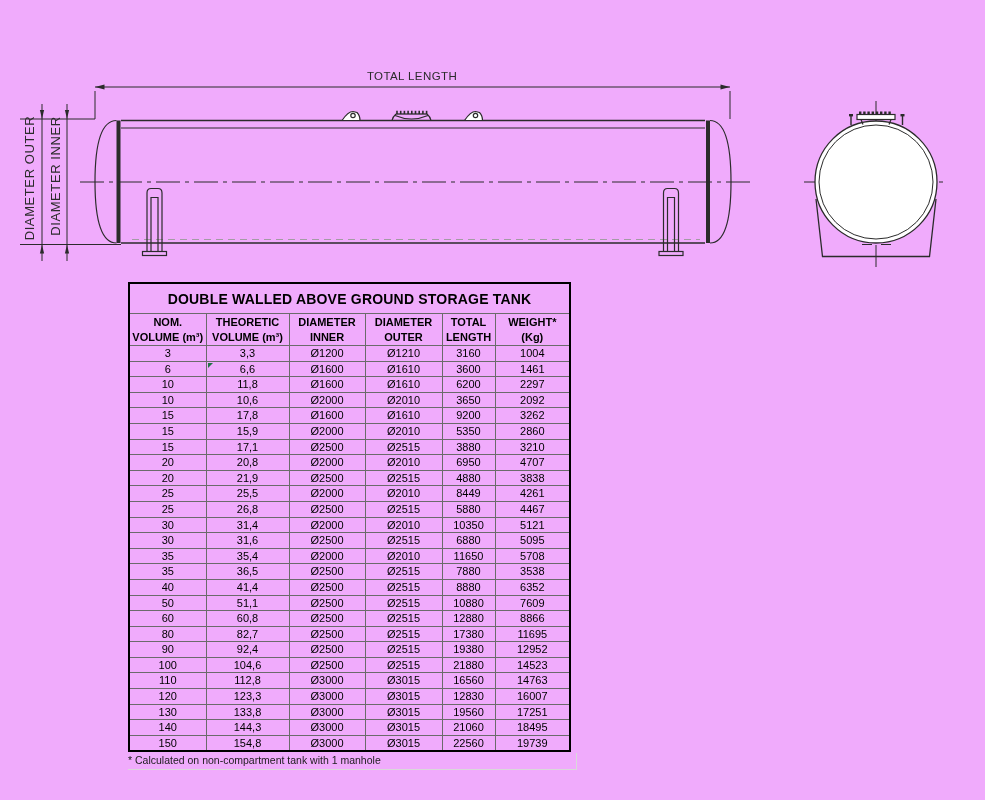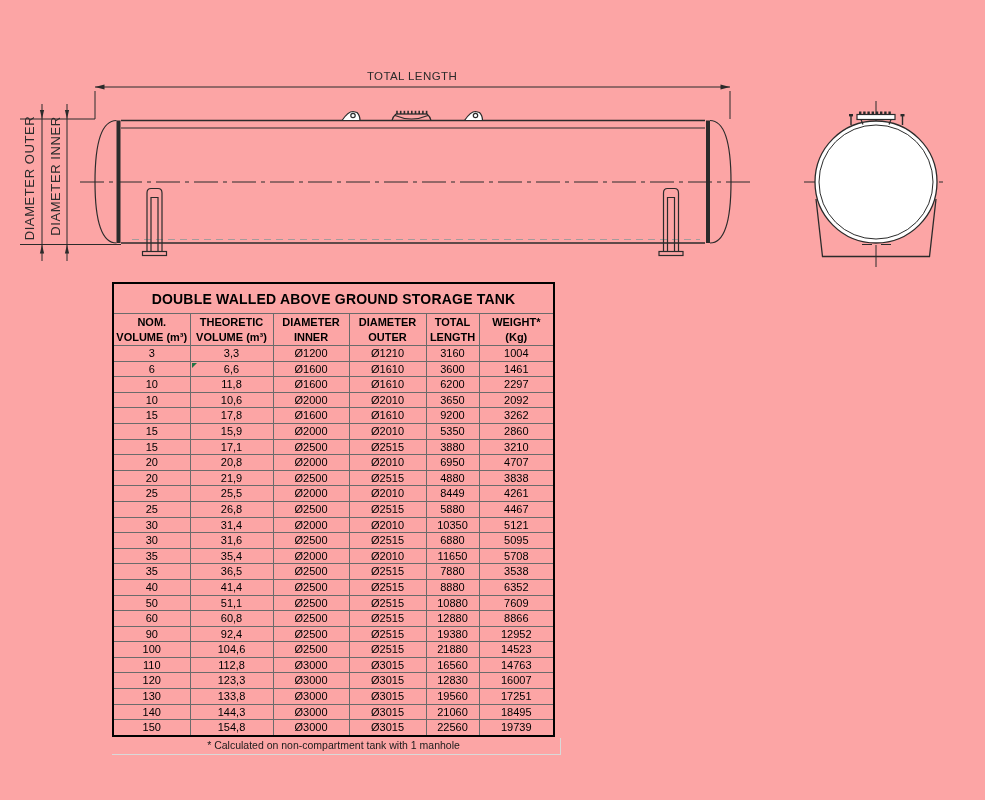--- a/index.html
+++ b/index.html
@@ -1,25 +1,25 @@
 <!DOCTYPE html>
 <html><head>
 <meta charset="utf-8">
 <style>
   html,body{margin:0;padding:0;background:#fff;}
   .page{
-    position:relative;width:985px;height:800px;background:#fca5a5;overflow:hidden;
+    position:relative;width:985px;height:800px;background:#f0abfc;overflow:hidden;
     font-family:"Liberation Sans",sans-serif;color:#000;
   }
   .drawing{position:absolute;left:0;top:0;}
   .drawing text{fill:#2b2b2b;font-family:"Liberation Sans",sans-serif;}
   .dimlabel{font-size:11.5px;letter-spacing:0.4px;}
   .dimlabel-vert{font-size:13px;letter-spacing:0.6px;}
 
-  .tableWrap{position:absolute;left:112px;top:282px;width:452px;}
+  .tableWrap{position:absolute;left:128px;top:282px;width:452px;}
   table.spec{
     border-collapse:collapse;table-layout:fixed;width:441px;
     font-family:"Liberation Sans",sans-serif;
   }
   table.spec,table.spec th,table.spec td{border:1px solid #6b6b6b;}
   table.spec{border:2.5px solid #000;}
   .titleRow th{
     border:2.5px solid #000;height:29px;font-size:14px;font-weight:bold;
     text-align:center;letter-spacing:0.2px;padding:0;
   }
@@ -32,21 +32,21 @@
     border-top:1px solid #777;border-bottom:1px solid #777;
     height:14.6px;line-height:14.6px;font-size:11px;text-align:center;
     padding:0;position:relative;overflow:visible;
   }
   tbody tr:last-child td{border-bottom:2.5px solid #000;}
   .comment-triangle{
     position:absolute;top:1px;left:1px;width:0;height:0;
     border-top:5px solid #217346;border-right:5px solid transparent;
   }
   .footnote{
-    width:449px;margin-top:1px;text-align:center;font-size:10.5px;color:#1a1a1a;
+    width:449px;margin-top:1px;text-align:left;font-size:10.5px;color:#1a1a1a;
     padding:1px 5px 3px 0;box-sizing:border-box;
     border-right:1px solid #d9d9d9;border-bottom:1px solid #d9d9d9;
   }
 </style>
 </head>
 <body>
 
 <div class="page">
 
   <svg class="drawing" width="985" height="280" viewBox="0 0 985 280" fill="none" stroke="#2b2b2b" stroke-width="1.2">
@@ -353,20 +353,28 @@
           </tr>
           <tr>
             <td>60</td>
             <td>60,8</td>
             <td>Ø2500</td>
             <td>Ø2515</td>
             <td>12880</td>
             <td>8866</td>
           </tr>
           <tr>
+            <td>80</td>
+            <td>82,7</td>
+            <td>Ø2500</td>
+            <td>Ø2515</td>
+            <td>17380</td>
+            <td>11695</td>
+          </tr>
+          <tr>
             <td>90</td>
             <td>92,4</td>
             <td>Ø2500</td>
             <td>Ø2515</td>
             <td>19380</td>
             <td>12952</td>
           </tr>
           <tr>
             <td>100</td>
             <td>104,6</td>

